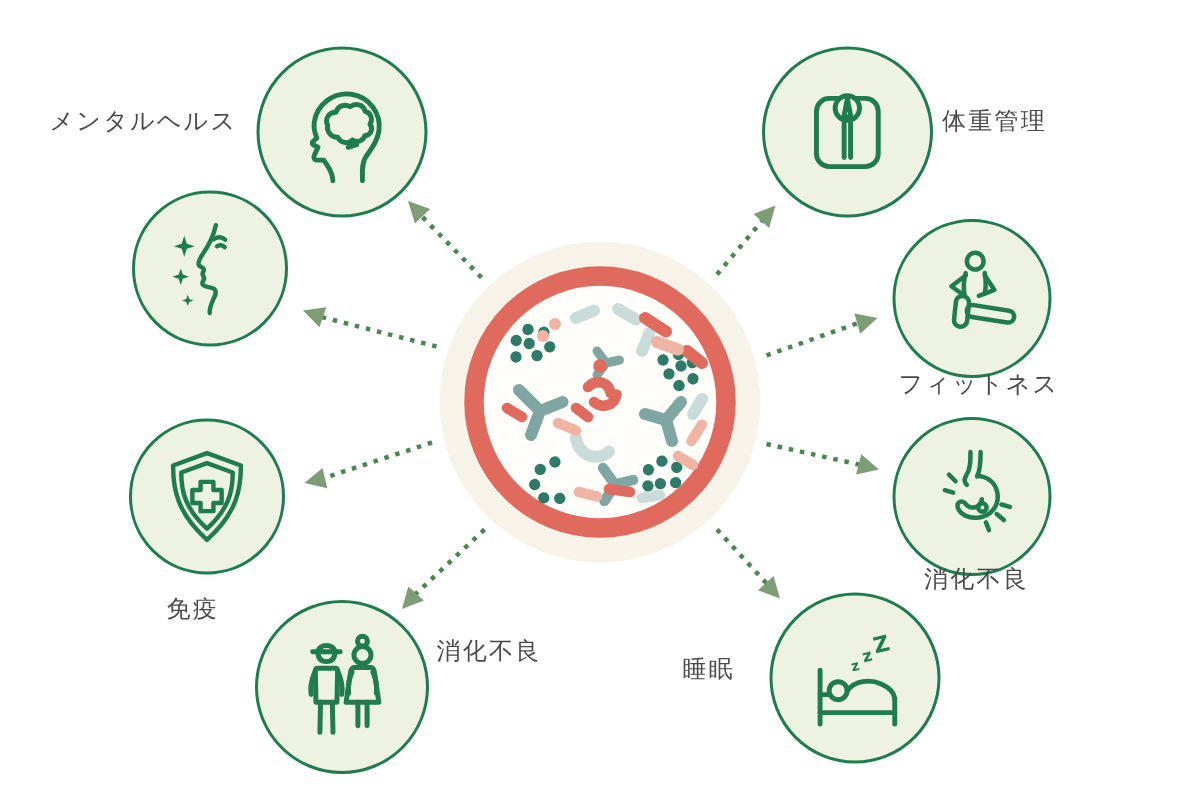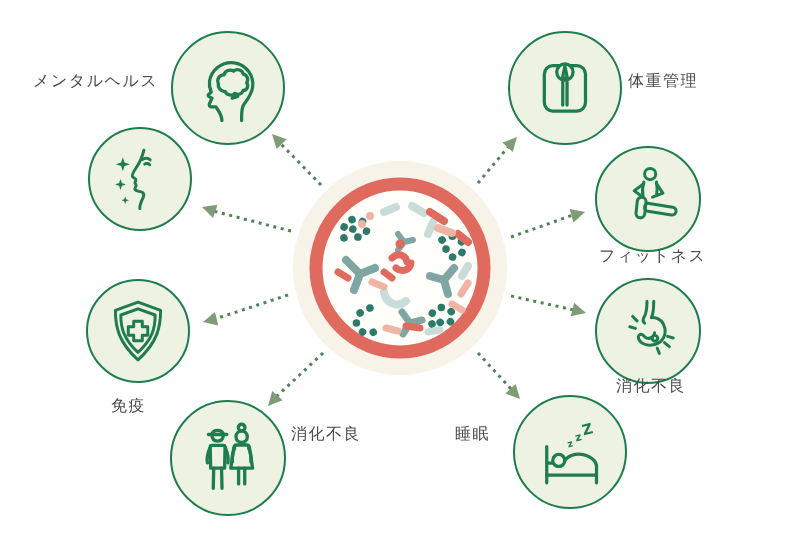--- a/index.html
+++ b/index.html
@@ -33,21 +33,21 @@
   #node-healthy{left:170px;top:400px;width:116px;height:116px;}
   #node-sleep{left:513px;top:395px;width:114px;height:114px;}
   
   #label-mental{left:33px;top:71px;}
   #label-weight{left:628px;top:71px;}
   #label-skin{left:96px;top:240px;}
   #label-fitness{left:599px;top:246px;}
   #label-immunity{left:111px;top:396px;text-align:center;}
   #label-indigestion{left:616px;top:376px;}
   #label-healthy{left:291px;top:424px;}
-  #label-sleep{left:455px;top:424px;}
+  #label-sleep{left:455px;top:436px;}
   #center-art{position:absolute;left:285px;top:153px;}
   .bead{stroke-dasharray:0.1 11;stroke-linecap:round;fill:none;}
   .rod{stroke-linecap:round;stroke-linejoin:round;fill:none;}
 </style>
 </head>
 <body>
 
 <div id="stage">
 
   <svg id="arrows" width="789" height="540" viewBox="0 0 789 540">

